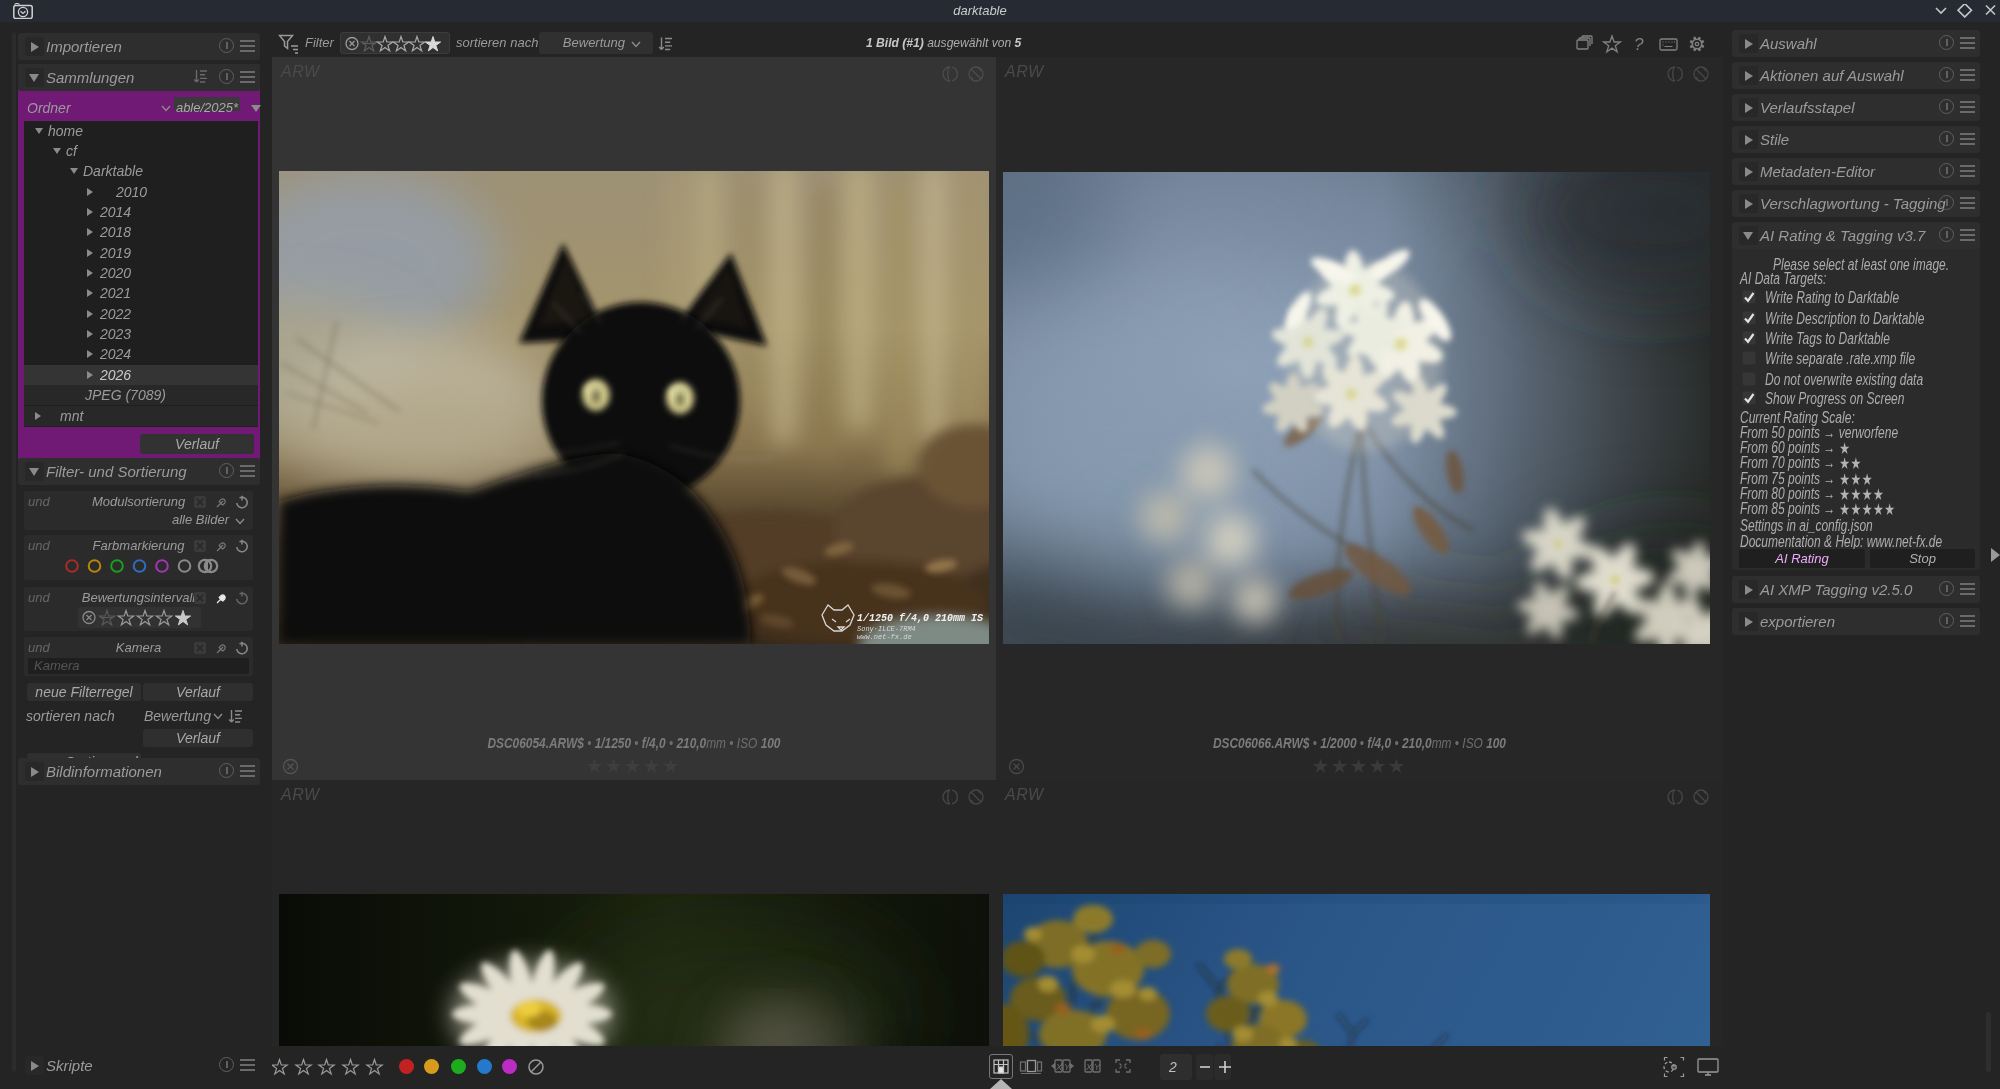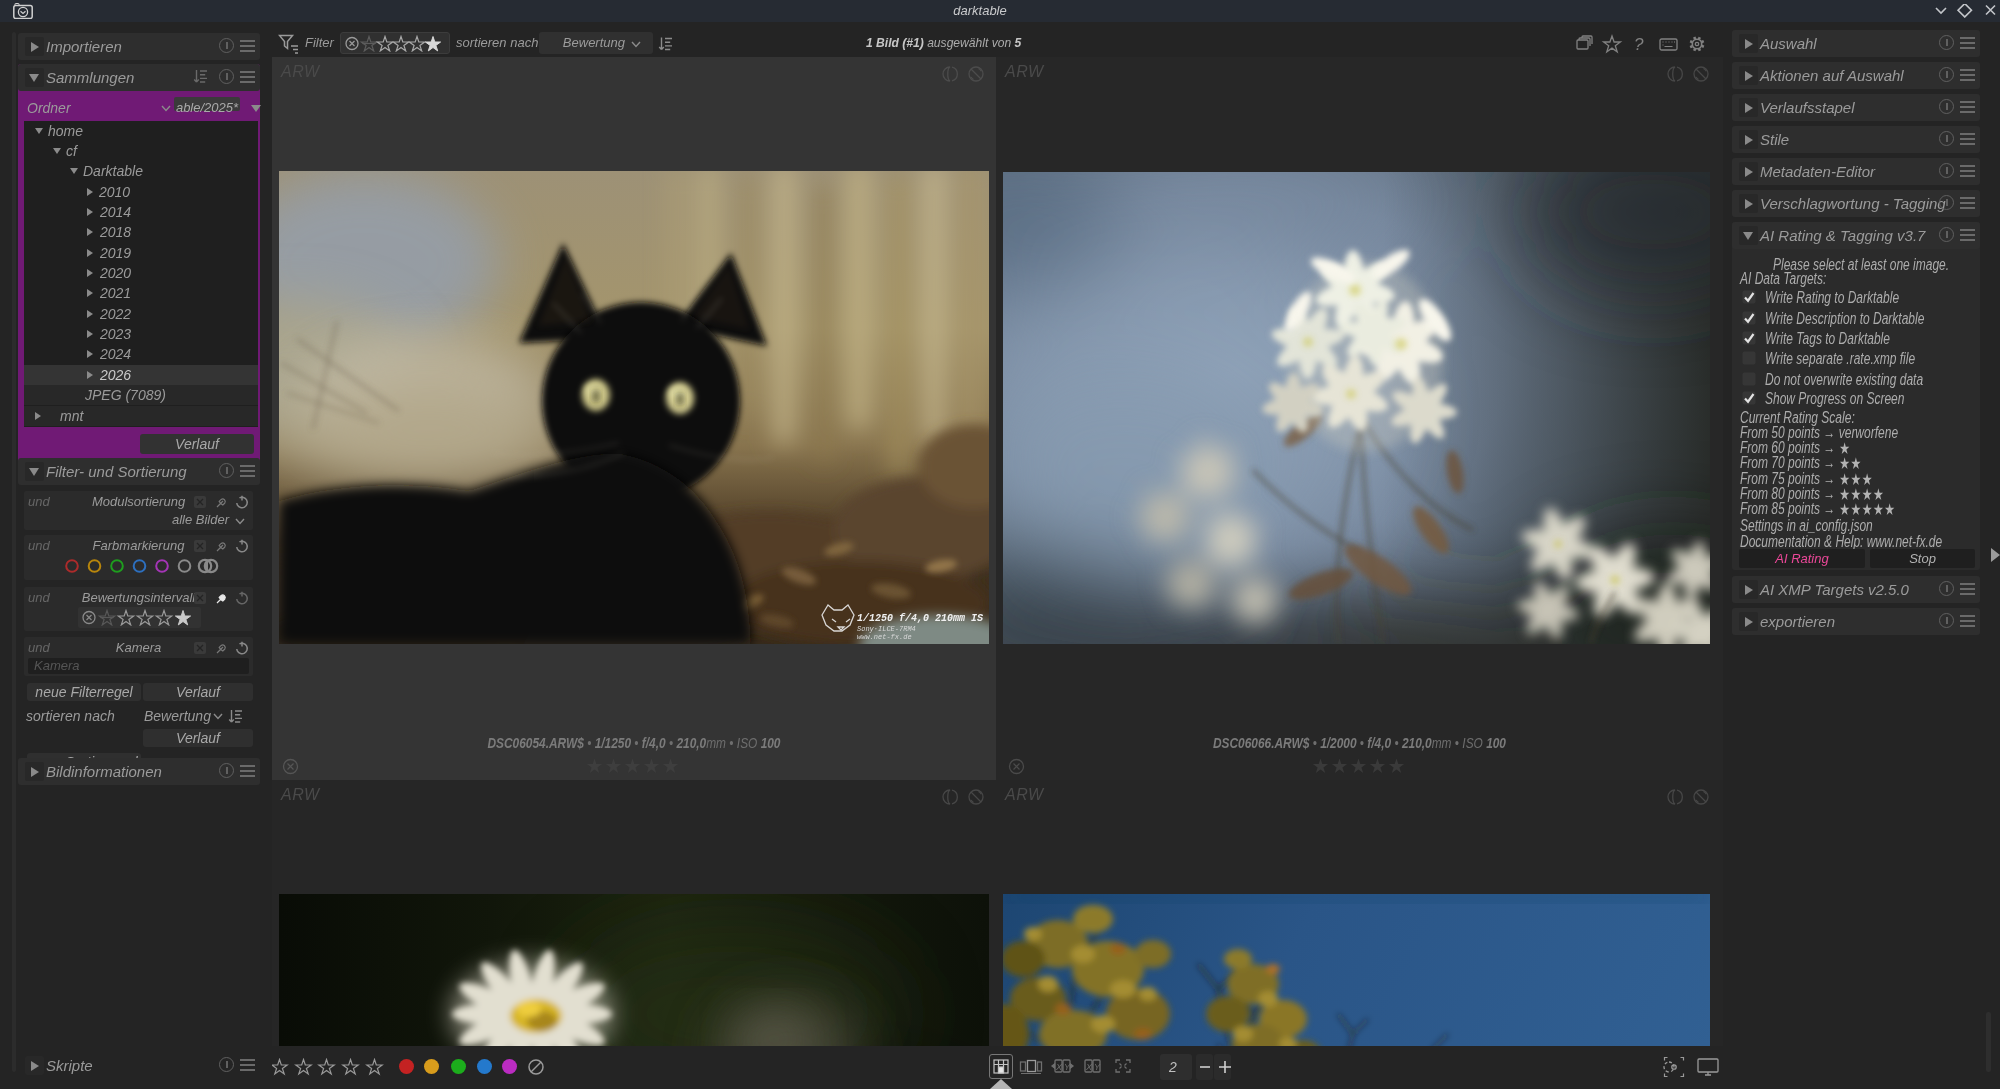--- a/index.html
+++ b/index.html
@@ -93,21 +93,21 @@
      <div class="treerow" style="top:20px">
             <span class="trid" style="left:29px"></span>
             <span style="position:absolute;left:42px">cf</span>
           </div>
      <div class="treerow" style="top:40px">
             <span class="trid" style="left:46px"></span>
             <span style="position:absolute;left:59px">Darktable</span>
           </div>
      <div class="treerow" style="top:61px">
             <span class="trird" style="left:63px"></span>
-            <span style="position:absolute;left:75px">2010</span>
+            <span style="position:absolute;left:92px">2010</span>
           </div>
      <div class="treerow" style="top:81px">
             <span class="trird" style="left:63px"></span>
             <span style="position:absolute;left:76px">2014</span>
           </div>
      <div class="treerow" style="top:101px">
             <span class="trird" style="left:63px"></span>
             <span style="position:absolute;left:76px">2018</span>
           </div>
      <div class="treerow" style="top:122px">
@@ -955,29 +955,29 @@
               <polygon points="8.5,1.5 10.3,7 16.1,7 11.4,10.4 13.2,15.9 8.5,12.5 3.8,15.9 5.6,10.4 0.9,7 6.7,7" fill="#b2b2b2"></polygon>
             </svg><svg width="15" height="14" viewBox="0 0 17 17" style="vertical-align:-2px">
               <polygon points="8.5,1.5 10.3,7 16.1,7 11.4,10.4 13.2,15.9 8.5,12.5 3.8,15.9 5.6,10.4 0.9,7 6.7,7" fill="#b2b2b2"></polygon>
             </svg><svg width="15" height="14" viewBox="0 0 17 17" style="vertical-align:-2px">
               <polygon points="8.5,1.5 10.3,7 16.1,7 11.4,10.4 13.2,15.9 8.5,12.5 3.8,15.9 5.6,10.4 0.9,7 6.7,7" fill="#b2b2b2"></polygon>
             </svg><svg width="15" height="14" viewBox="0 0 17 17" style="vertical-align:-2px">
               <polygon points="8.5,1.5 10.3,7 16.1,7 11.4,10.4 13.2,15.9 8.5,12.5 3.8,15.9 5.6,10.4 0.9,7 6.7,7" fill="#b2b2b2"></polygon>
             </svg></div>
      <div style="position:absolute;left:8px;top:264px;white-space:nowrap;transform:scaleX(0.75);transform-origin:0 0;font-size:16px;">Settings in ai_config.json</div>
      <div style="position:absolute;left:8px;top:280px;white-space:nowrap;transform:scaleX(0.75);transform-origin:0 0;font-size:16px;">Documentation &amp; Help: www.net-fx.de</div>
-     <div style="position:absolute;left:7px;top:296px;width:126px;height:19px;background:#1f1f1f;border-radius:2px;text-align:center;line-height:19px;color:#ec4899;font-size:13px;">AI Rating</div>
+     <div style="position:absolute;left:7px;top:296px;width:126px;height:19px;background:#1f1f1f;border-radius:2px;text-align:center;line-height:19px;color:#f0abfc;font-size:13px;">AI Rating</div>
      <div style="position:absolute;left:138px;top:296px;width:105px;height:19px;background:#1f1f1f;border-radius:2px;text-align:center;line-height:19px;color:#b2b2b2;font-size:13px;">Stop</div>
    </div>
  </div>
  <div class="abs phead" style="left:9px;top:554px;width:248px;">
         <span class="arrowbox">
           <span class="tri-r"></span>
         </span>
-        <span class="ptitle">AI XMP Targets v2.5.0</span>
+        <span class="ptitle">AI XMP Tagging v2.5.0</span>
         <span class="picons"><span class="icirc"></span><span class="iham"></span></span>
       </div>
  <div class="abs phead" style="left:9px;top:586px;width:248px;">
         <span class="arrowbox">
           <span class="tri-r"></span>
         </span>
         <span class="ptitle">exportieren</span>
         <span class="picons"><span class="icirc"></span><span class="iham"></span></span>
       </div>
 </div>

